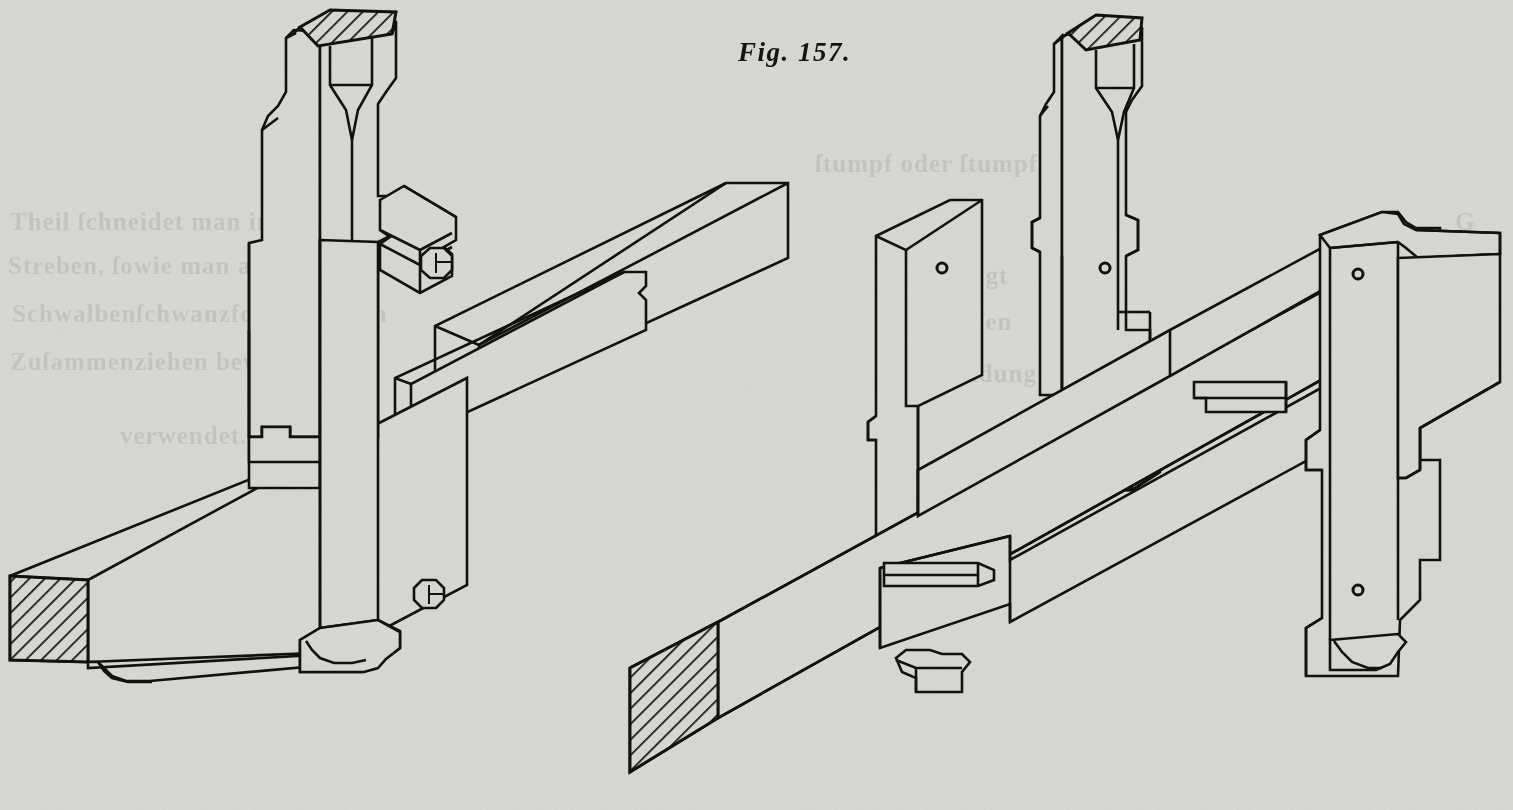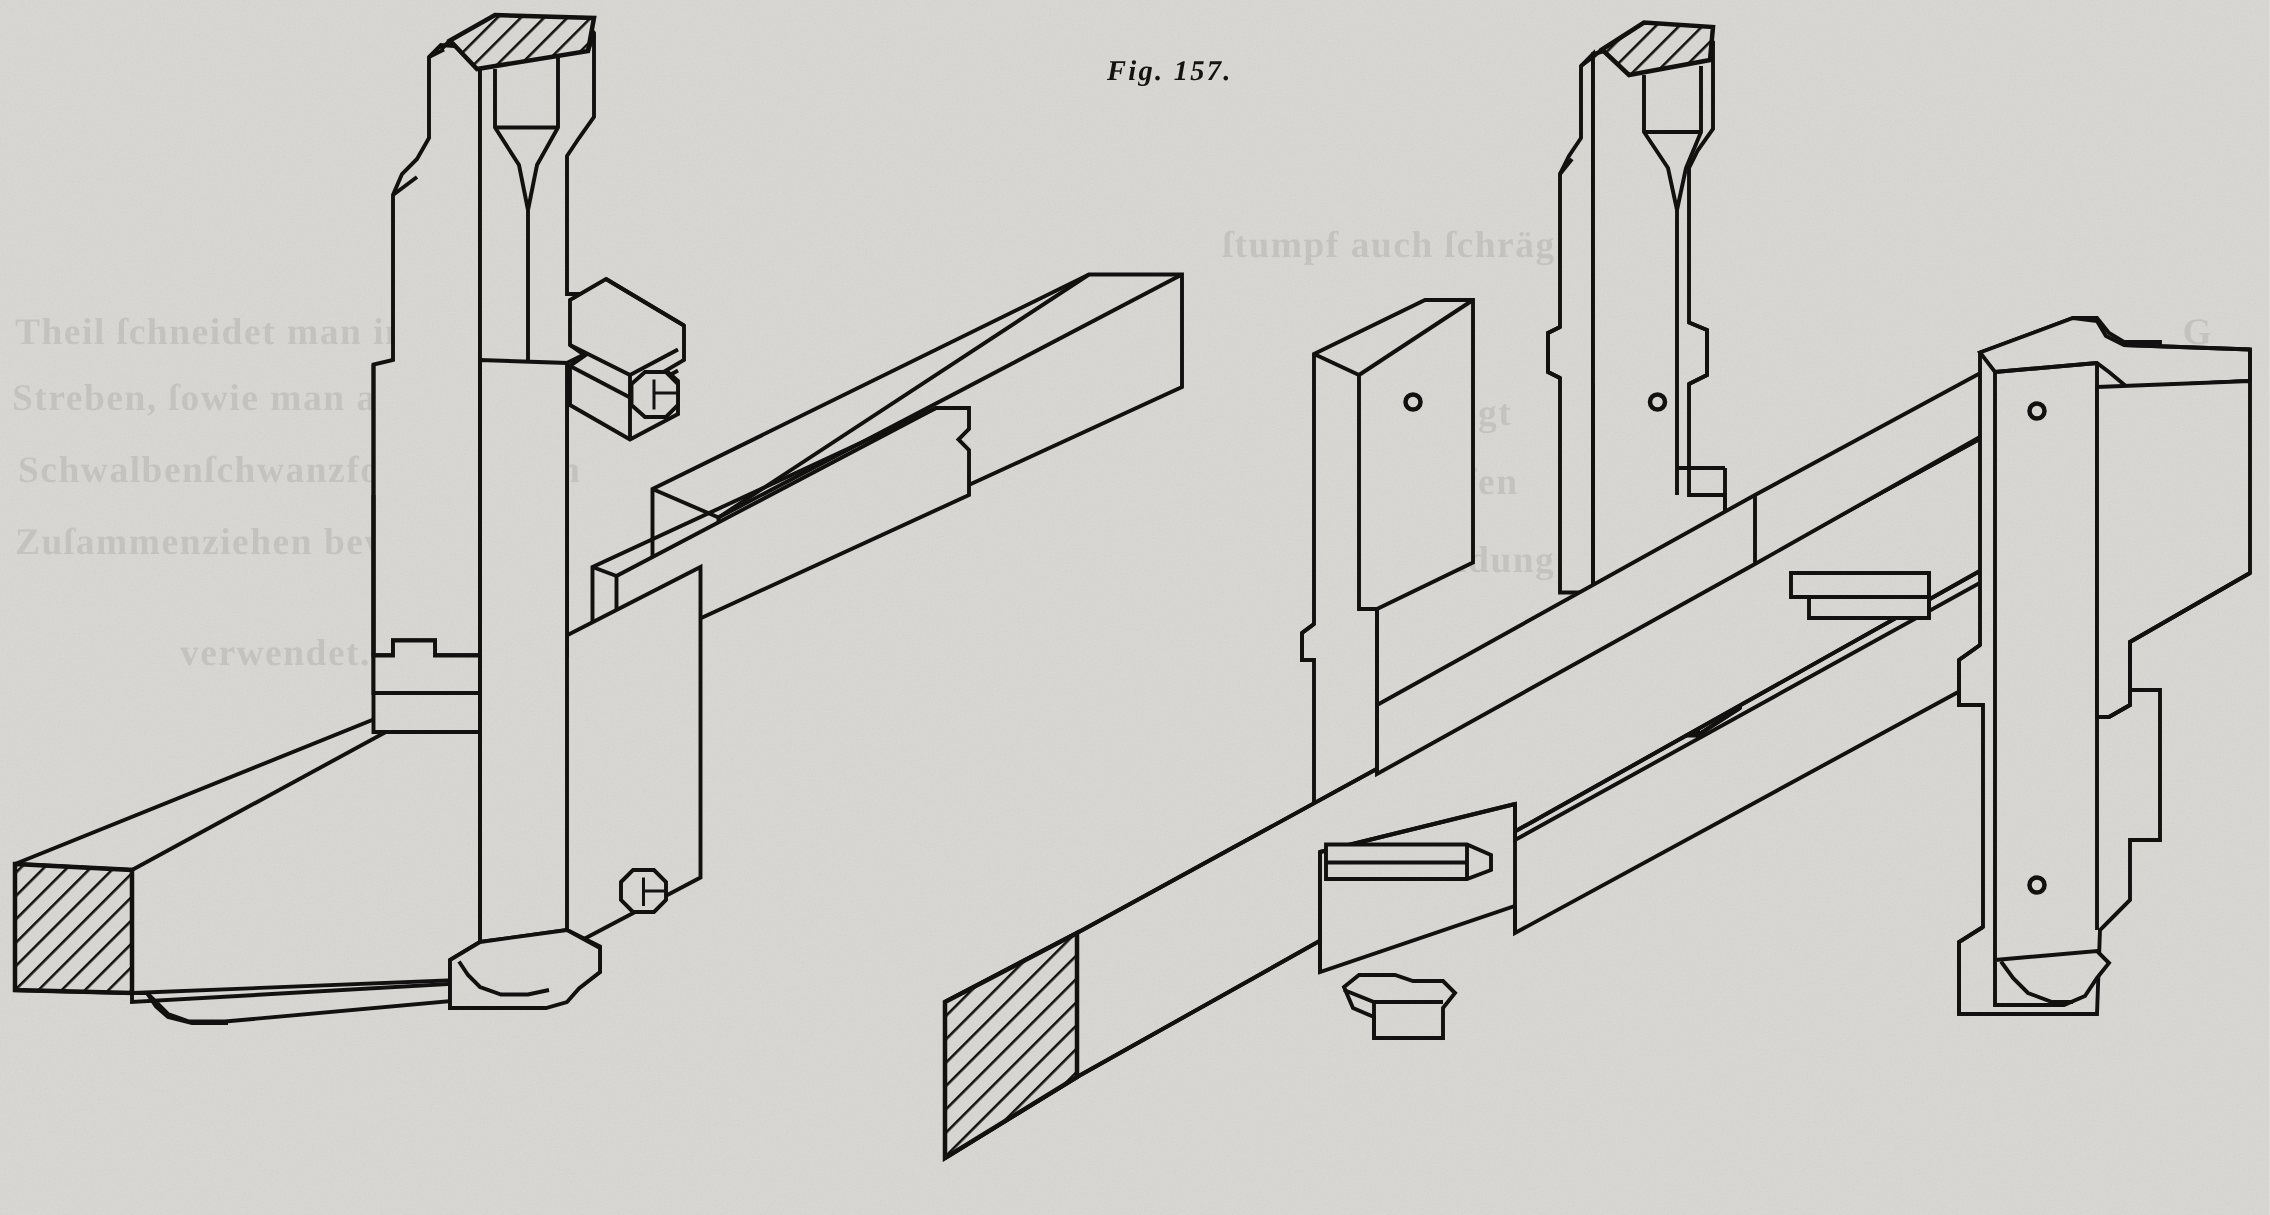--- a/index.html
+++ b/index.html
@@ -14,21 +14,21 @@
   #plate{
     position:absolute;left:0;top:0;width:1513px;height:810px;
     background:#d9d8d4;
   }
   .caption{
     position:absolute;
     left:738px; top:37px;
     font-family:"Liberation Serif", serif;
     font-style:italic;
     font-weight:700;
-    font-size:19px;
+    font-size:27px;
     letter-spacing:1.5px;
     color:#15130f;
   }
   svg{position:absolute;left:0;top:0;display:block;}
   .ln{fill:none;stroke:#121110;stroke-width:2.6;stroke-linejoin:miter;stroke-linecap:butt;}
   .ln-thin{fill:none;stroke:#141312;stroke-width:2.0;stroke-linejoin:miter;}
   .face{fill:#d9d8d4;stroke:#121110;stroke-width:2.6;stroke-linejoin:miter;}
   .noise{position:absolute;left:0;top:0;width:1513px;height:810px;opacity:.5;mix-blend-mode:multiply;pointer-events:none;}
   .bleed{position:absolute;opacity:.11;color:#3a3630;font-family:"Liberation Serif",serif;font-weight:700;white-space:nowrap;pointer-events:none;letter-spacing:1px;}
 </style>
@@ -36,21 +36,21 @@
 <body>
 
 <div id="plate">
 
   <div class="bleed" style="left:10px;top:208px;font-size:25px;">Theil ſchneidet man in der Mitte</div>
   <div class="bleed" style="left:8px;top:252px;font-size:25px;">Streben, ſowie man auch die Blätter</div>
   <div class="bleed" style="left:12px;top:300px;font-size:25px;">Schwalbenſchwanzform, Saß ein</div>
   <div class="bleed" style="left:10px;top:348px;font-size:25px;">Zuſammenziehen bewirkt wird</div>
   <div class="bleed" style="left:120px;top:398px;font-size:25px;margin-top:24px;">verwendet.</div>
   <div class="bleed" style="left:1455px;top:208px;font-size:25px;">G</div>
-  <div class="bleed" style="left:815px;top:150px;font-size:25px;">ſtumpf auch ſchräg</div>
+  <div class="bleed" style="left:815px;top:150px;font-size:25px;">ſtumpf oder ſtumpf</div>
   <div class="bleed" style="left:930px;top:262px;font-size:25px;">genügt</div>
   <div class="bleed" style="left:930px;top:308px;font-size:25px;">Zapfen</div>
   <div class="bleed" style="left:900px;top:360px;font-size:25px;">Verbindung</div>
 
   <div class="caption">Fig. 157.</div>
 
   <svg width="1513" height="810" viewBox="0 0 1513 810">
 
     <defs>
       <pattern id="hatchR" width="11" height="11" patternUnits="userSpaceOnUse" patternTransform="rotate(45)">

